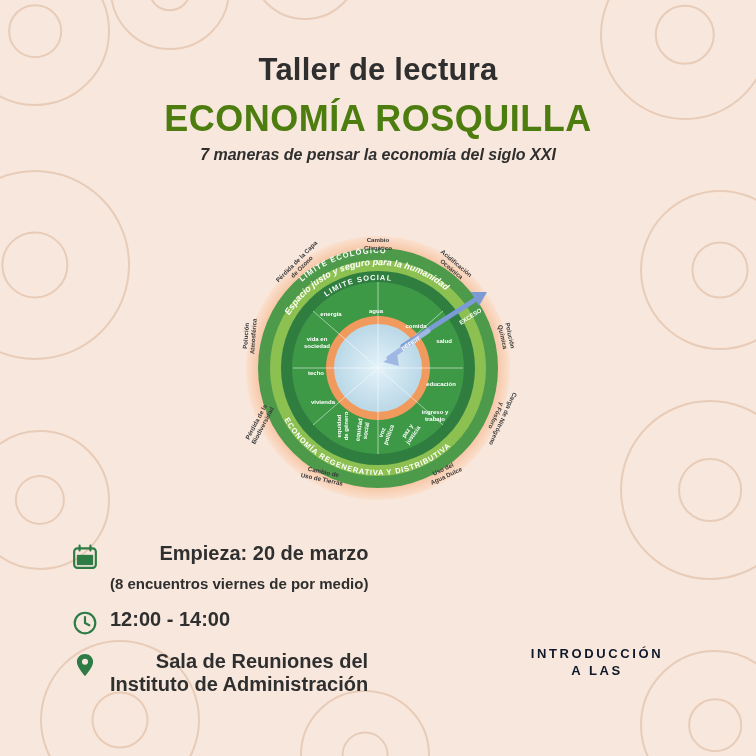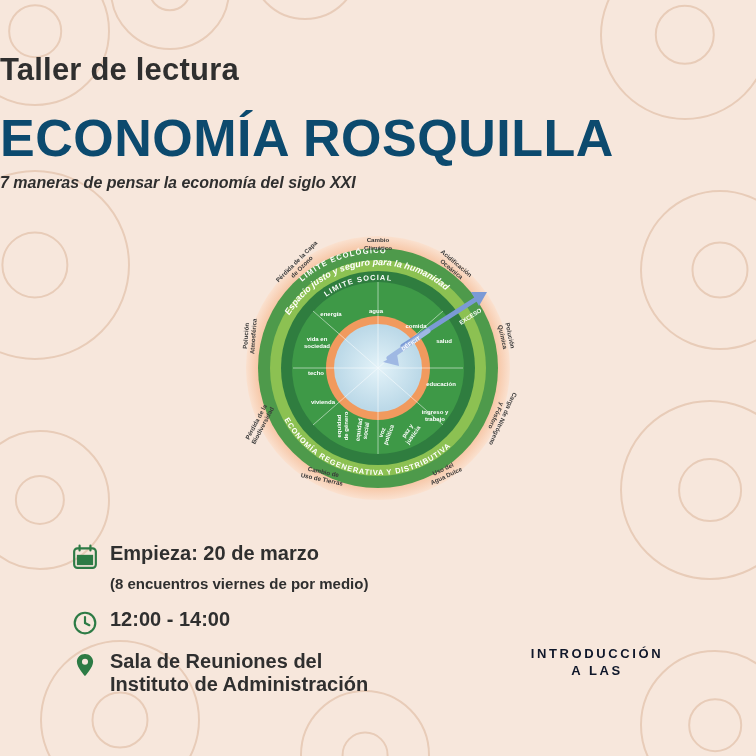--- a/index.html
+++ b/index.html
@@ -28,33 +28,33 @@
     border-radius: 50%;
     left: 50%; top: 50%;
     transform: translate(-50%, -50%);
     width: 34%; height: 34%;
   }
 
   
   .header {
     position: absolute;
     left: 0; right: 0; top: 52px;
-    text-align: left;
+    text-align: center;
   }
   .kicker {
     font-size: 31px;
     color: #2f2f2f;
     font-weight: 700;
     letter-spacing: .2px;
   }
   .title {
-    margin-top: 20px;
-    font-size: 52px;
-    font-weight: 700;
-    color: #0c4a6e;
+    margin-top: 10px;
+    font-size: 36px;
+    font-weight: 700;
+    color: #4d7c0f;
     letter-spacing: .5px;
   }
   .subtitle {
     margin-top: 6px;
     font-size: 16px;
     font-style: italic;
     font-weight: 700;
     color: #2f2f2f;
   }
 
@@ -73,20 +73,21 @@
   .info {
     position: absolute;
     left: 72px;
     top: 542px;
     width: 400px;
   }
   .info-row {
     display: flex;
     align-items: flex-start;
     margin-bottom: 14px;
+    text-align: right;
   }
   .info-icon {
     width: 26px; height: 26px;
     flex: 0 0 26px;
     margin-right: 12px;
     margin-top: 2px;
   }
   .info-text { color: #2f2f2f; }
   .info-main {
     font-size: 20px;

